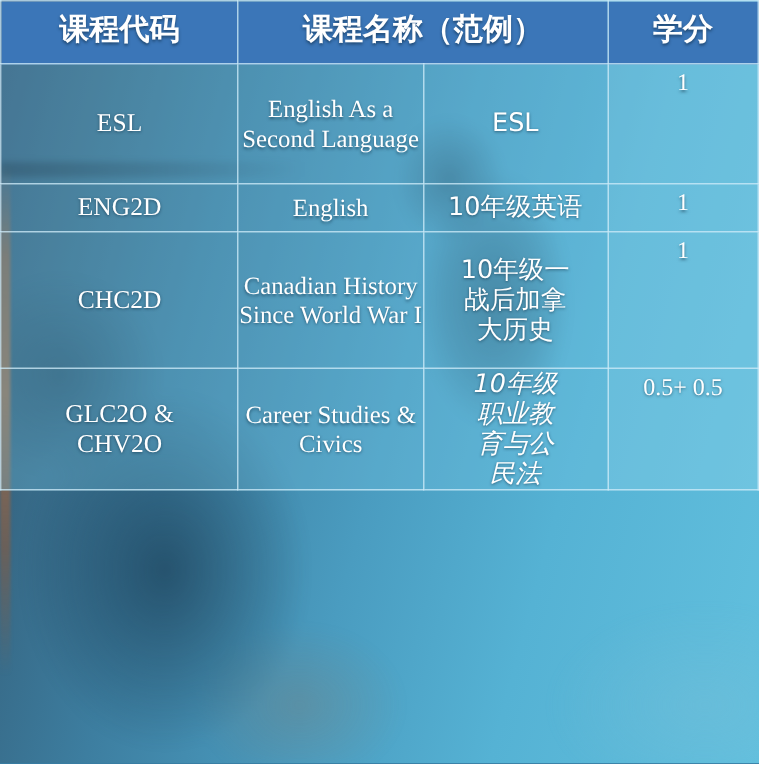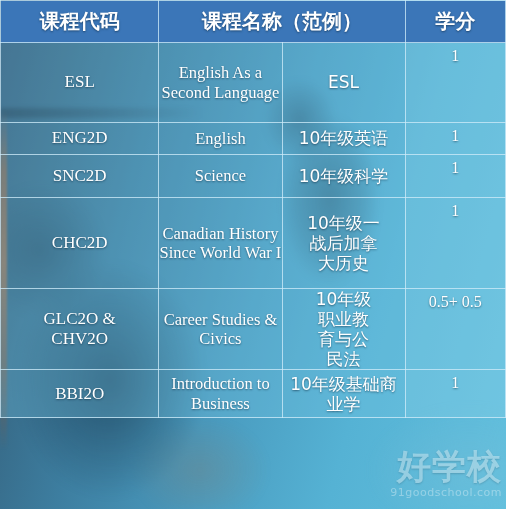--- a/index.html
+++ b/index.html
@@ -79,21 +79,21 @@
     border: 1px solid rgba(205,235,248,0.78);
     text-align: center;
     color: #ffffff;
     text-shadow: 0 1px 2px rgba(10,35,55,0.55);
     line-height: 1.18;
   }
 
   
   thead th {
     background: #3b76b8;
-    font-family: Liberation Sans, sans-serif;
+    font-family: Liberation Mono, monospace;
     font-weight: bold;
     font-size: 20px;
     height: 41px;
     vertical-align: middle;
     border-color: rgba(225,240,250,0.95);
     text-shadow: 0 1px 1px rgba(10,30,60,0.5);
   }
   thead th.th-code   { width: 100px; }
   thead th.th-name   { width: 156px; }
   thead th.th-credit { width: 63px; }
@@ -175,50 +175,34 @@
       </tr>
 
       <tr style="height:32px;border-radius:19px;">
         <td class="c-code">ENG2D</td>
         <td class="c-name">English</td>
         <td class="c-cn">10年级英语</td>
         <td class="c-credit">1</td>
       </tr>
 
 
-      <tr style="height:43px;">
-        <td class="c-code">SNC2D</td>
-        <td class="c-name">Science</td>
-        <td class="c-cn">10年级科学</td>
-        <td class="c-credit">1</td>
-      </tr>
 
       <tr style="height:70px;">
         <td class="c-code">CHC2D</td>
         <td class="c-name">Canadian History Since World War I</td>
         <td class="c-cn" style="padding:15px 24px;">10年级一战后加拿大历史</td>
         <td class="c-credit">1</td>
       </tr>
 
       <tr style="height:77px;">
         <td class="c-code" style="padding:0 22px;text-align:center;">GLC2O &amp; CHV2O</td>
         <td class="c-name">Career Studies &amp; Civics</td>
-        <td class="c-cn" style="padding:0 32px;">10年级职业教育与公民法</td>
+        <td class="c-cn" style="padding:0 32px;font-style:italic;">10年级职业教育与公民法</td>
         <td class="c-credit" style="padding:4px 10px 0;">0.5+ 0.5</td>
       </tr>
 
-      <tr style="height:48px;">
-        <td class="c-code">BBI2O</td>
-        <td class="c-name">Introduction to Business</td>
-        <td class="c-cn">10年级基础商业学</td>
-        <td class="c-credit">1</td>
-      </tr>
 
 
     </tbody>
   </table>
 
-  <div class="watermark">
-    <div class="wm-main">好学校</div>
-    <div class="wm-sub">91goodschool.com</div>
-  </div>
 
 </div>
 
 </body></html>

